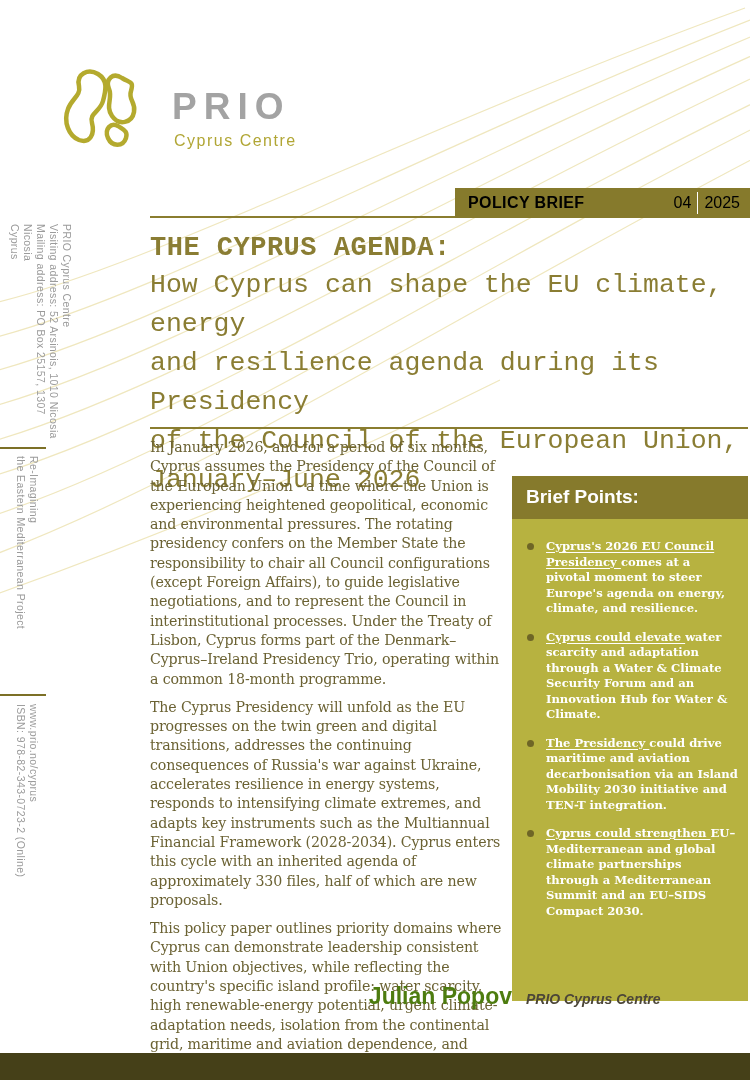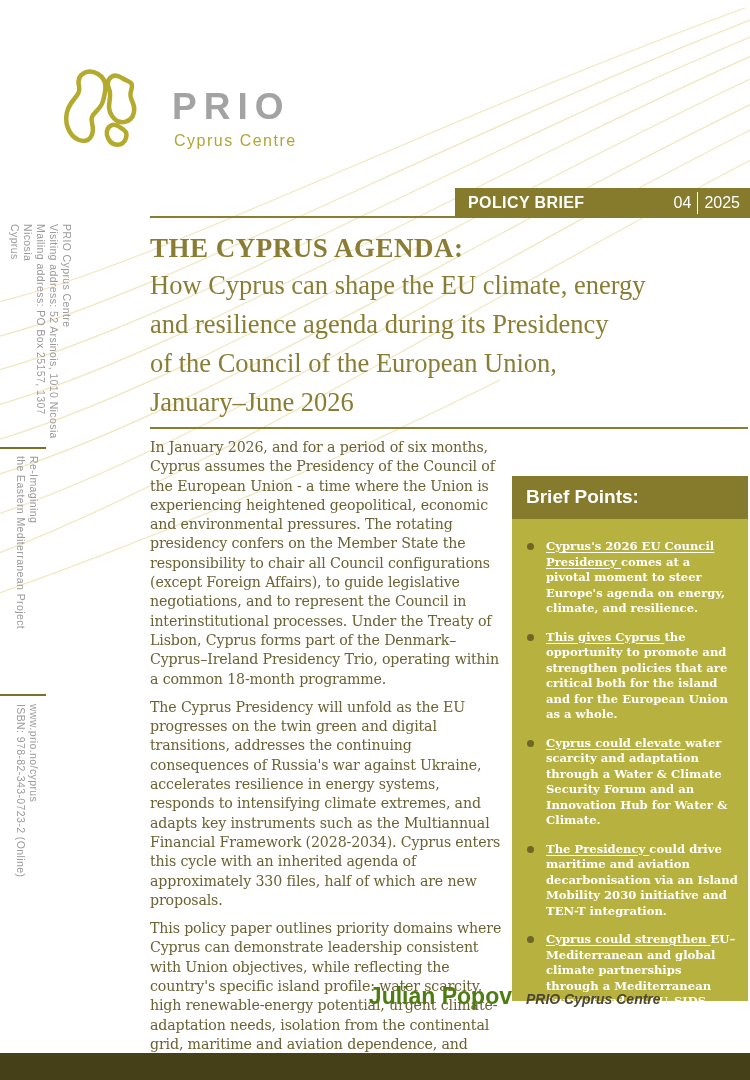--- a/index.html
+++ b/index.html
@@ -10,37 +10,37 @@
   .z{position:absolute;z-index:1;}
 
   
   .logo{left:60px;top:64px;width:330px;height:110px;}
   .logo-mark{position:absolute;left:0;top:0;}
   .brand-name{position:absolute;left:112px;top:22px;color:#a3a3a3;font-size:37px;font-weight:bold;
               letter-spacing:7px;}
   .brand-sub{position:absolute;left:114px;top:68px;color:#b1a635;font-size:16px;letter-spacing:1.5px;}
 
   
-  .banner{left:455px;top:188px;right:0;height:30px;background:#867a2c;color:#ffffff;
+  .banner{left:455px;top:188px;right:0;height:30px;background:#867a2c;color:#000000;
           display:flex;align-items:center;padding:0 10px 0 13px;box-sizing:border-box;gap:19px;}
   .banner-label{font-size:16px;font-weight:bold;letter-spacing:0.4px;}
   .banner-issue{margin-left:auto;display:flex;align-items:center;font-size:16px;font-weight:normal;}
   .banner-sep{width:1px;height:22px;background:#ffffff;margin:0 6px;}
   .banner-rule{left:150px;top:216px;width:305px;height:2px;background:#8a7d2f;}
 
   
   .vblock{writing-mode:vertical-rl;color:#9b9b9b;font-size:10.5px;line-height:13px;letter-spacing:0.4px;}
   .v-addr{left:8px;top:224px;height:230px;}
   .v-proj{left:14px;top:456px;height:210px;}
   .v-web{left:14px;top:704px;height:250px;}
   .v-div1{left:0;top:447px;width:46px;height:2px;background:#7c7026;}
   .v-div2{left:0;top:694px;width:46px;height:2px;background:#7c7026;}
 
   
-  .title-block{left:150px;top:230px;width:600px;font-family:Liberation Serif, serif;color:#8a7d33;}
+  .title-block{left:150px;top:230px;width:600px;font-family:Liberation Mono, monospace;color:#8a7d33;}
   .kicker{font-size:27px;font-weight:bold;letter-spacing:0.5px;line-height:36px;}
   .subtitle div{font-size:26.5px;line-height:39px;}
   .title-rule{left:150px;top:427px;width:598px;height:2px;background:#8a7d2f;}
 
   
   .article{left:150px;top:438px;width:357px;font-family:"DejaVu Serif",serif;color:#6b6233;}
   .article p{margin:0 0 9px 0;font-size:14.2px;line-height:19.3px;letter-spacing:-0.15px;}
 
   
   .brief{left:512px;top:445px;width:236px;margin-top:31px;}
@@ -135,21 +135,20 @@
       <p>In January 2026, and for a period of six months, Cyprus assumes the Presidency of the Council of the European Union - a time where the Union is experiencing heightened geopolitical, economic and environmental pressures. The rotating presidency confers on the Member State the responsibility to chair all Council configurations (except Foreign Affairs), to guide legislative negotiations, and to represent the Council in interinstitutional processes. Under the Treaty of Lisbon, Cyprus forms part of the Denmark–Cyprus–Ireland Presidency Trio, operating within a common 18-month programme.</p>
       <p>The Cyprus Presidency will unfold as the EU progresses on the twin green and digital transitions, addresses the continuing consequences of Russia's war against Ukraine, accelerates resilience in energy systems, responds to intensifying climate extremes, and adapts key instruments such as the Multiannual Financial Framework (2028-2034). Cyprus enters this cycle with an inherited agenda of approximately 330 files, half of which are new proposals.</p>
       <p>This policy paper outlines priority domains where Cyprus can demonstrate leadership consistent with Union objectives, while reflecting the country's specific island profile: water scarcity, high renewable-energy potential, urgent climate-adaptation needs, isolation from the continental grid, maritime and aviation dependence, and strategic positioning within the broader Mediterranean region.</p>
     </div>
 
   <div class="z brief">
     <div class="brief-head">Brief Points:</div>
     <div class="brief-body">
       <ul>
           <li><span class="bp-dot"></span><span class="bp-lead">Cyprus's 2026 EU Council Presidency </span>comes at a pivotal moment to steer Europe's agenda on energy, climate, and resilience.</li>
-          <li><span class="bp-dot"></span><span class="bp-lead">This gives Cyprus </span>the opportunity to promote and strengthen policies that are critical both for the island and for the European Union as a whole.</li>
           <li><span class="bp-dot"></span><span class="bp-lead">Cyprus could elevate </span>water scarcity and adaptation through a Water &amp; Climate Security Forum and an Innovation Hub for Water &amp; Climate.</li>
           <li><span class="bp-dot"></span><span class="bp-lead">The Presidency </span>could drive maritime and aviation decarbonisation via an Island Mobility 2030 initiative and TEN-T integration.</li>
           <li><span class="bp-dot"></span><span class="bp-lead">Cyprus could strengthen </span>EU–Mediterranean and global climate partnerships through a Mediterranean Summit and an EU–SIDS Compact 2030.</li>
         </ul>
     </div>
   </div>
 
   <div class="z byline">
     <span class="author">Julian Popov</span>
     <span class="affiliation">PRIO Cyprus Centre</span>

